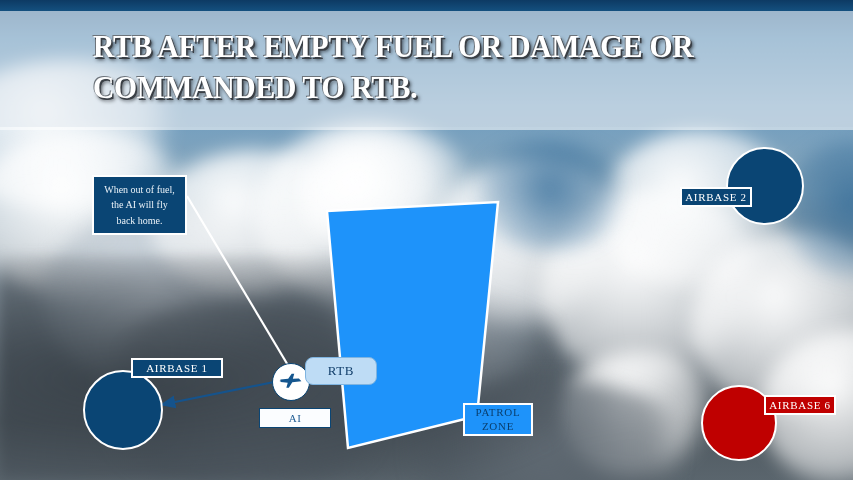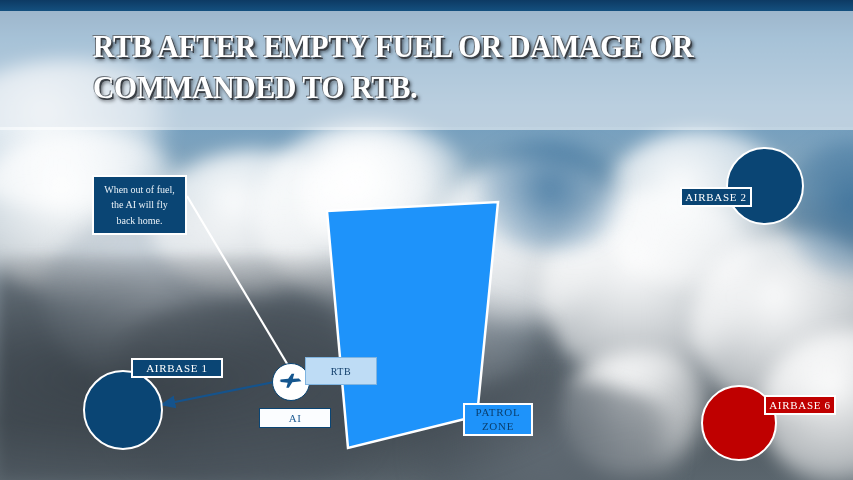--- a/index.html
+++ b/index.html
@@ -61,22 +61,22 @@
 
   .callout{
     position:absolute;left:92px;top:175px;width:95px;height:60px;
     background:#0a4574;border:2px solid #ffffff;
     color:#eaf2f8;font-size:10px;line-height:1.55;text-align:center;
     display:flex;align-items:center;justify-content:center;white-space:pre-line;
   }
 
   .rtb-bubble{
     position:absolute;left:305px;top:357px;width:72px;height:28px;
-    background:#bedcf5;border:1.5px solid #7fb4e0;border-radius:0;
-    color:#123f6b;font-size:10px;letter-spacing:.6px;
+    background:#bedcf5;border:1.5px solid #7fb4e0;border-radius:8px;
+    color:#123f6b;font-size:13px;letter-spacing:.6px;
     display:flex;align-items:center;justify-content:center;
   }
 
   .circ{position:absolute;border-radius:50%;border:2px solid #ffffff;}
   .circ-navy{background:#0a4574;}
   .circ-red{background:#bf0000;}
 
   .plane-badge{
     position:absolute;left:272px;top:363px;width:38px;height:38px;
     border-radius:50%;background:#ffffff;border:1.5px solid #0a4574;

